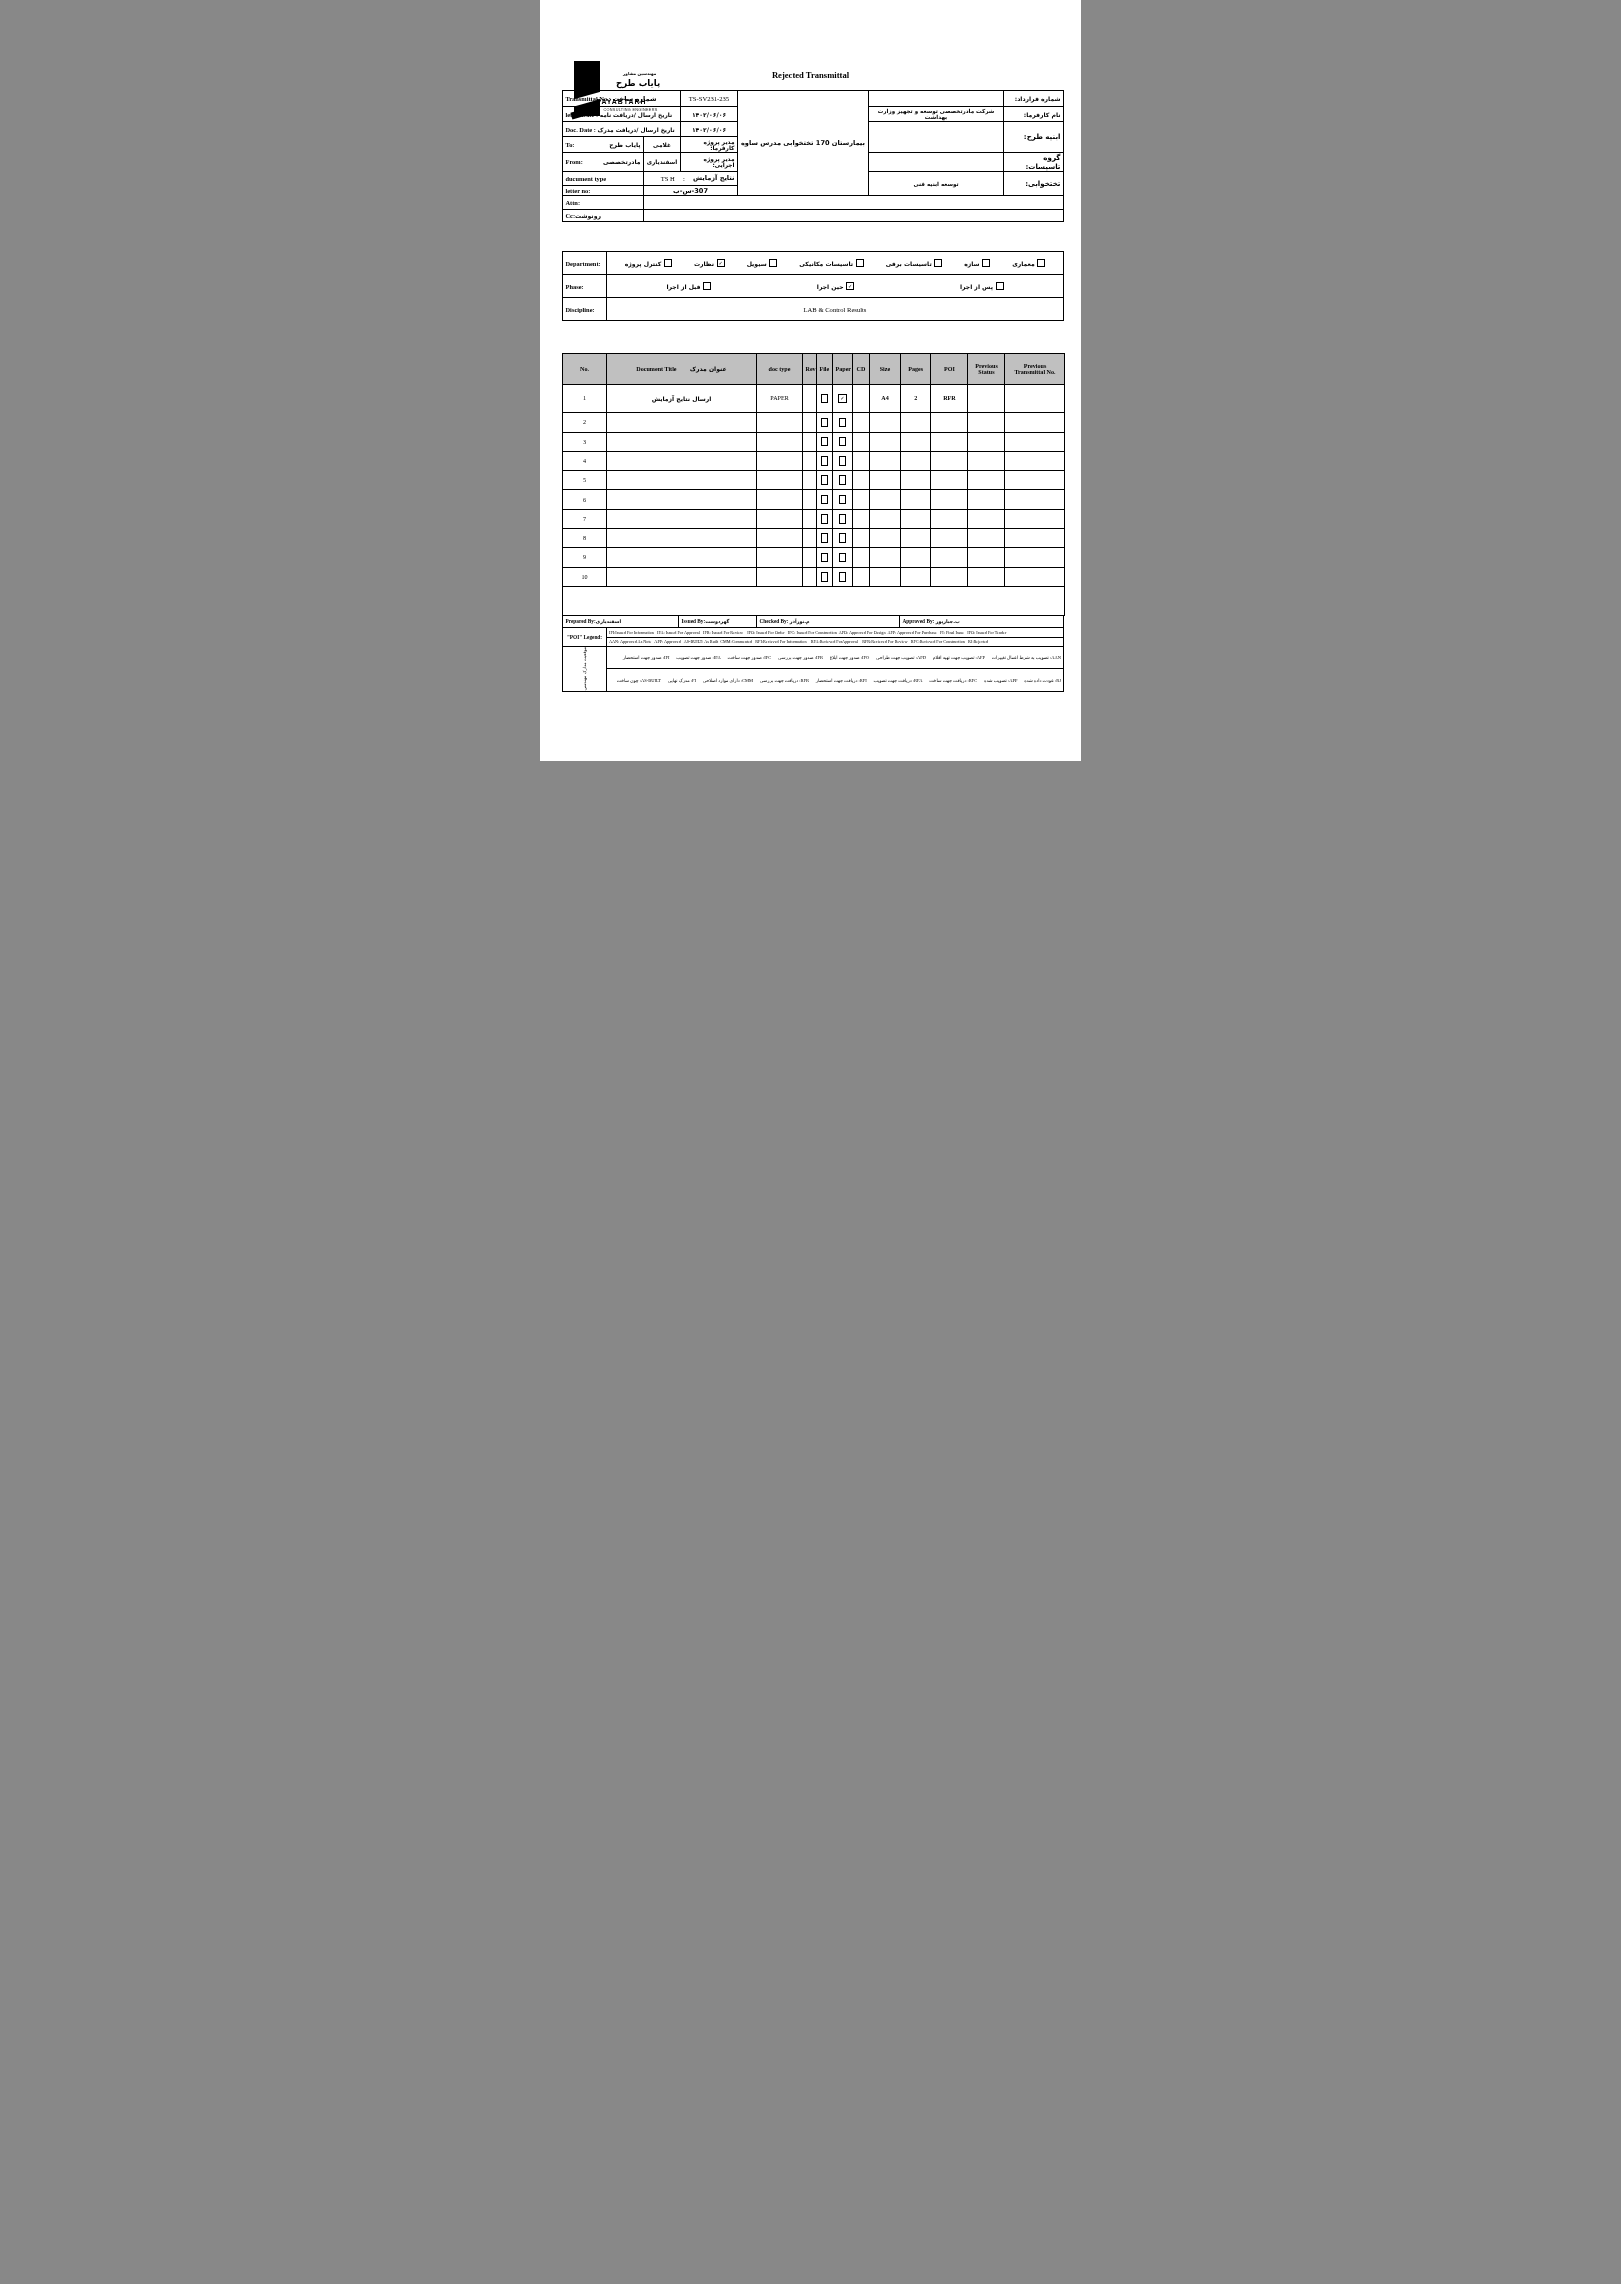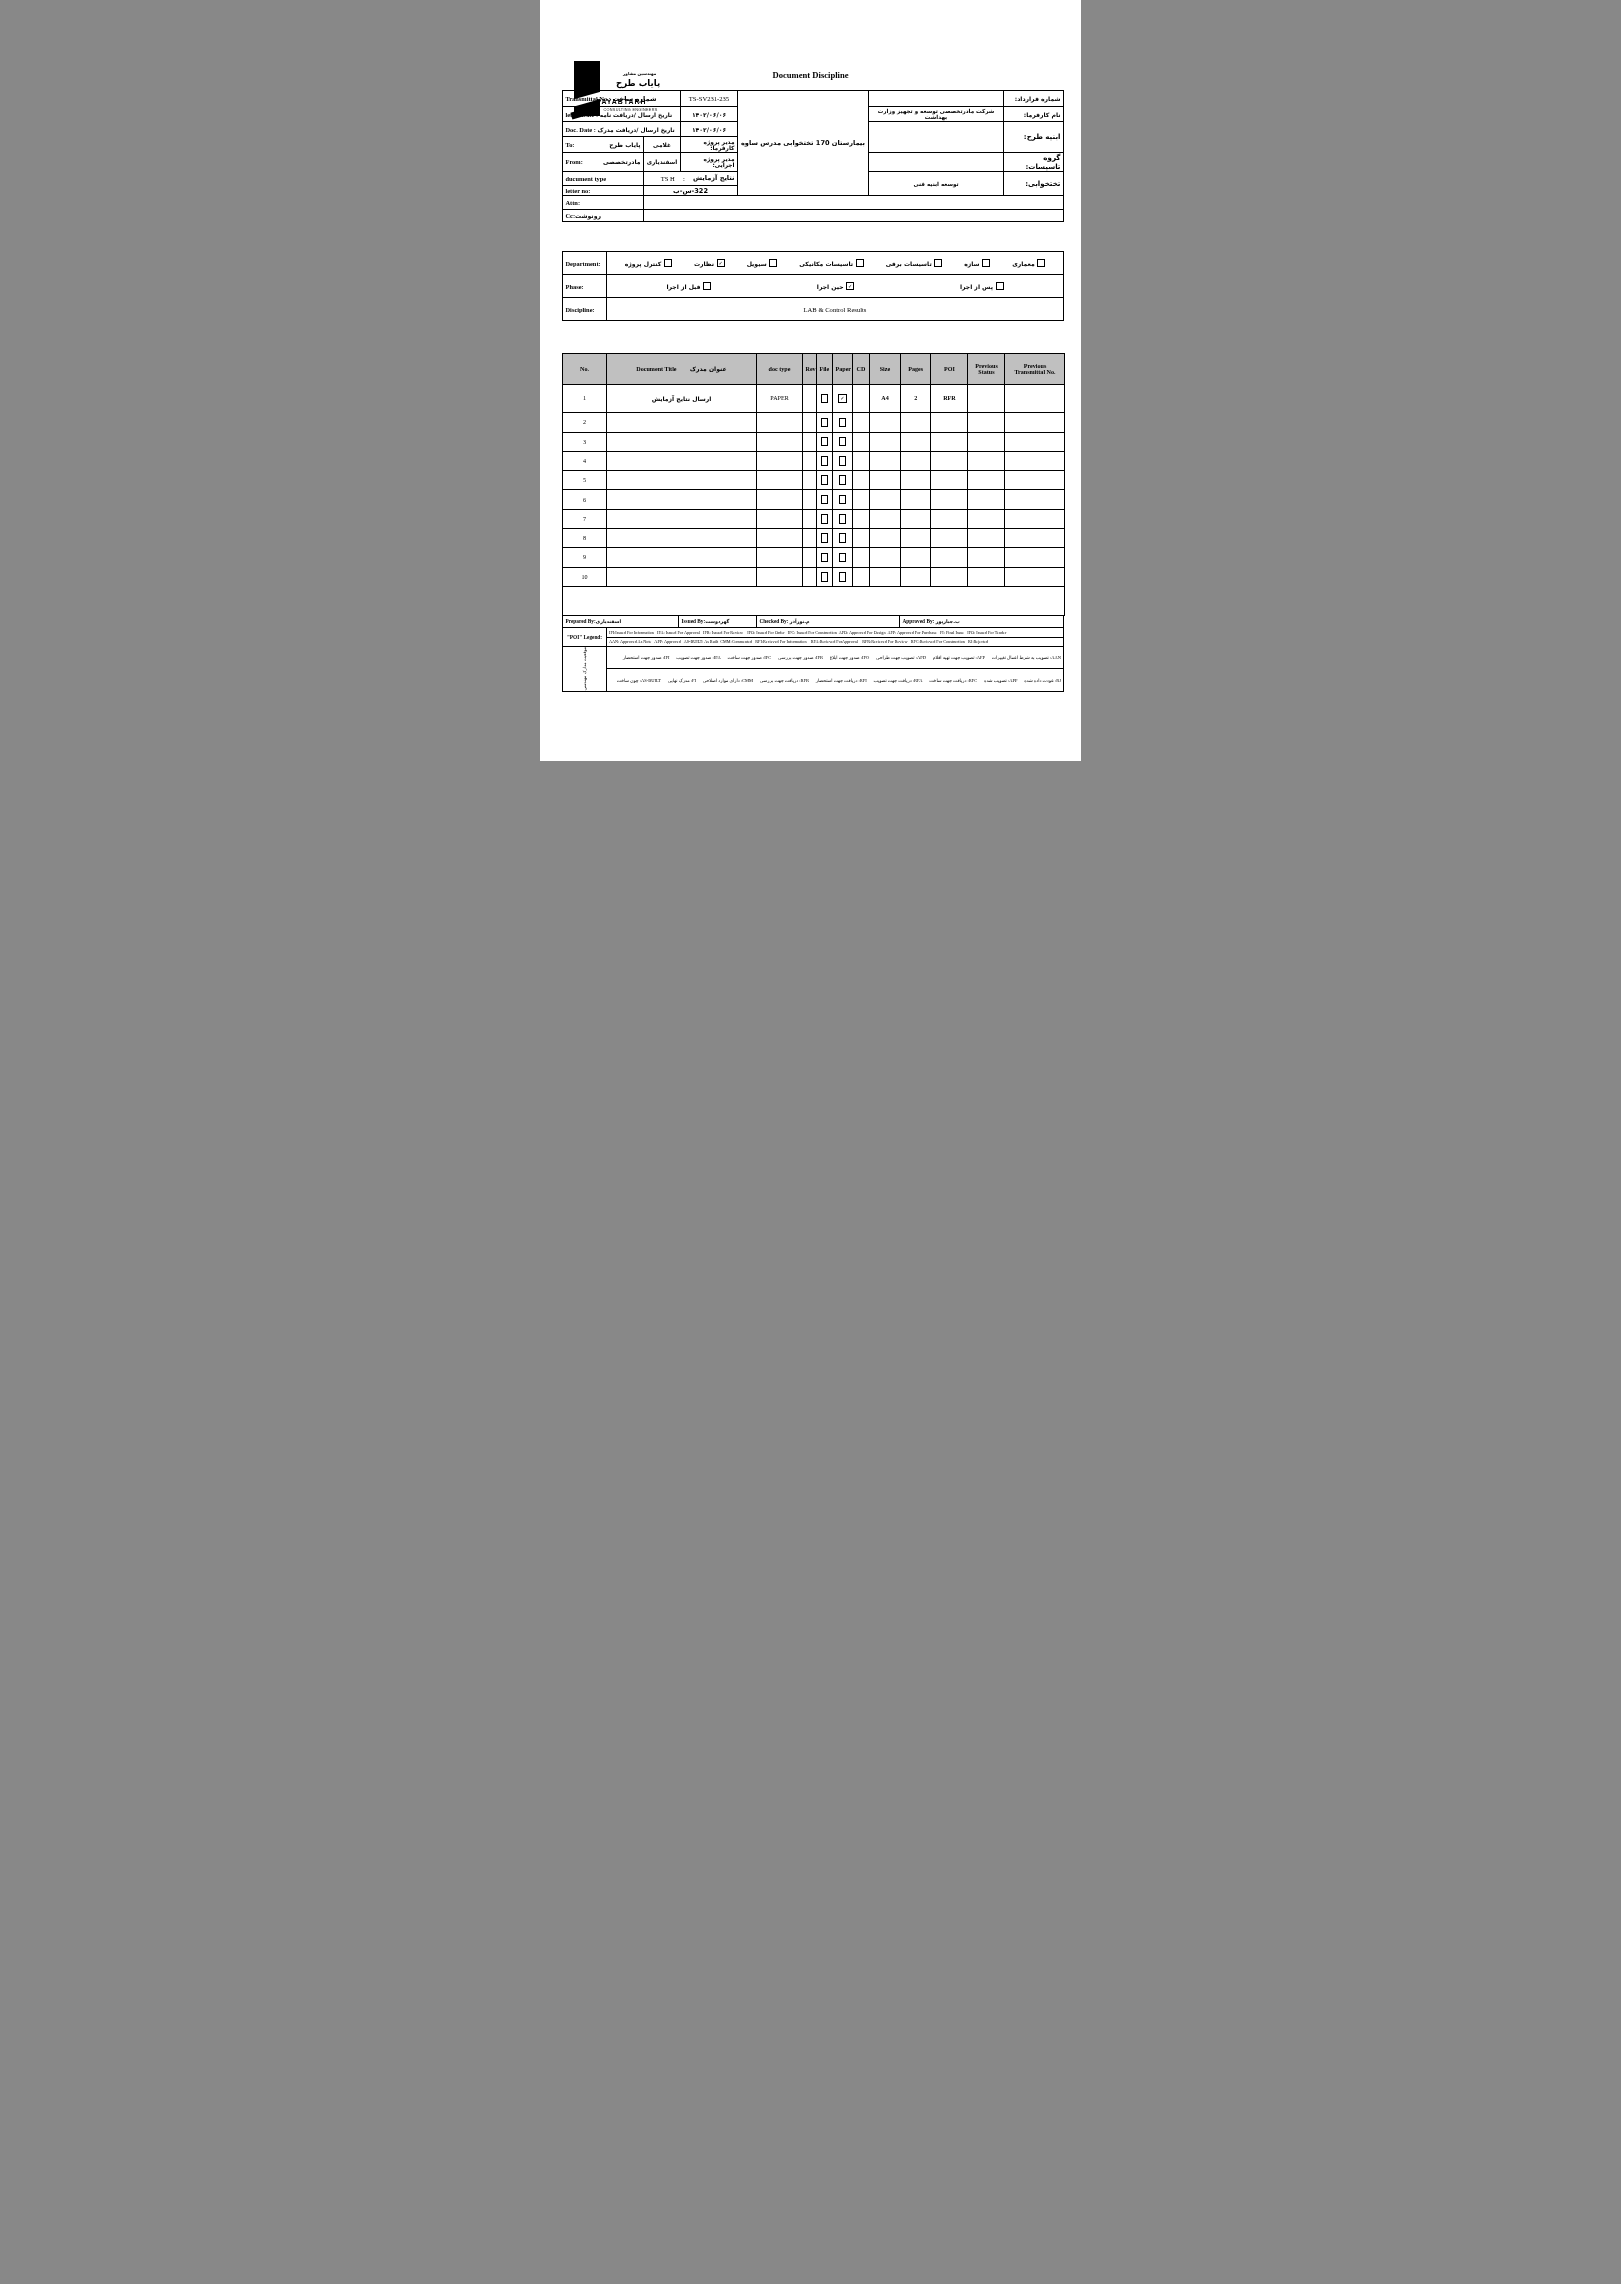--- a/index.html
+++ b/index.html
@@ -63,21 +63,21 @@
     <div class="logo-mark">
       <div class="logo-swoosh"></div>
       <div class="logo-tail"></div>
     </div>
     <div class="brand-fa-small">مهندسین مشاور</div>
     <div class="brand-fa">پایاب طرح</div>
     <div class="brand-en">PAYABTARH</div>
     <div class="brand-tag">CONSULTING ENGINEERS</div>
   </div>
 
-  <div class="doc-title">Document Discipline</div>
+  <div class="doc-title">Rejected Transmittal</div>
 
   <div class="content">
 
     <table class="info-table">
       <colgroup>
           <col style="width:81px">
           <col style="width:37px">
           <col style="width:57px">
           <col style="width:131px">
           <col style="width:135px">
@@ -141,21 +141,21 @@
                 <span class="f13" style="margin-left:14.2px">TS H</span>
           <span class="f13">:</span>
           <span class="fa f13">نتایج آزمایش</span>
               </span>
         </td>
         <td rowspan="2" class="c-center fa f11 rtl">توسعه ابنیه فنی</td>
         <td rowspan="2" class="rtl fa f14">تختخوابی:</td>
       </tr>
       <tr style="height:10.7px">
         <td class="b">letter no:</td>
-        <td colspan="2" class="c-center fa f13 rtl">322-س-ب</td>
+        <td colspan="2" class="c-center fa f13 rtl">307-س-ب</td>
       </tr>
       <tr style="height:13.7px">
         <td class="b">Attn:</td>
         <td colspan="5"></td>
       </tr>
       <tr style="height:12.2px">
         <td>
           <span class="b">Cc:</span><span class="fa f12">رونوشت</span>
         </td>
         <td colspan="5"></td>

